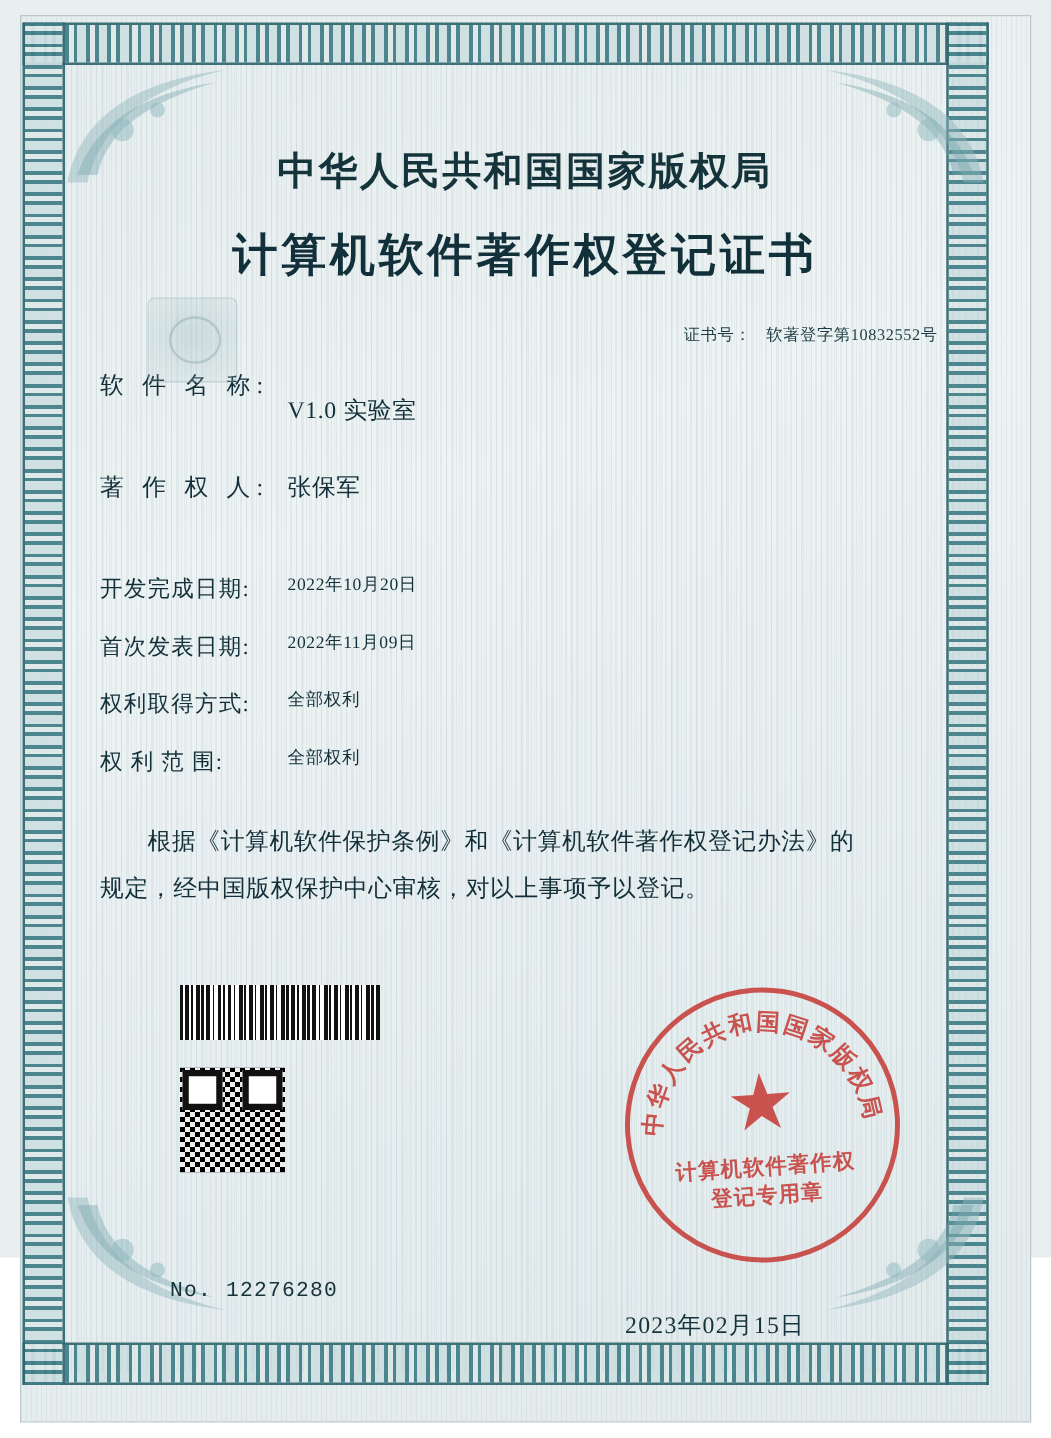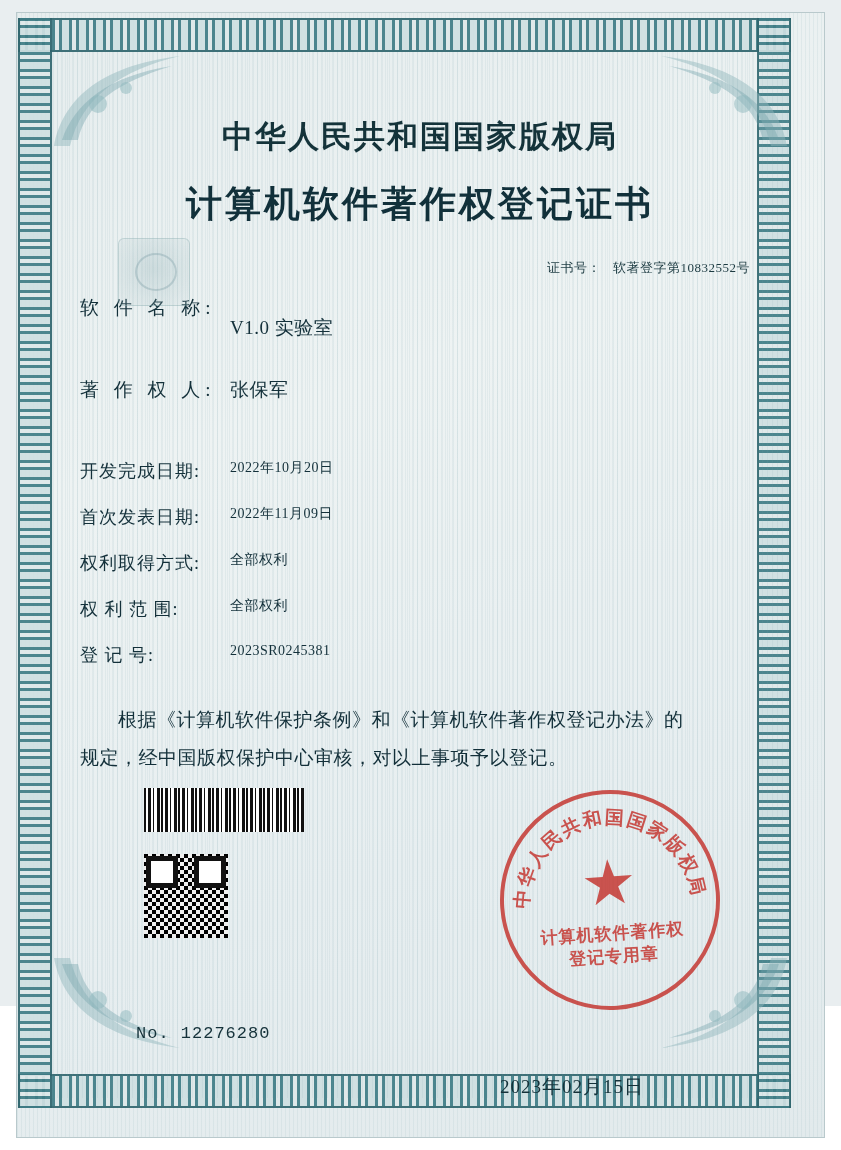--- a/index.html
+++ b/index.html
@@ -239,21 +239,21 @@
     top: 924px;
     font-family: "Liberation Mono", monospace;
     font-size: 17px;
     color: #15323a;
     letter-spacing: 1px;
   }
 
   .issue-date {
     position: absolute;
     left: 420px;
-    top: 974px;
+    top: 947px;
     font-size: 19px;
     color: #15323a;
     letter-spacing: 1px;
   }
 
   
   .seal {
     position: absolute;
     left: 420px;
     top: 690px;
@@ -379,24 +379,20 @@
         <div class="field-value">2022年11月09日</div>
       </div>
       <div class="field-row">
         <div class="field-label tight">权利取得方式:</div>
         <div class="field-value">全部权利</div>
       </div>
       <div class="field-row">
         <div class="field-label tight">权 利 范 围:</div>
         <div class="field-value">全部权利</div>
       </div>
-      <div class="field-row">
-        <div class="field-label tight">登  记  号:</div>
-        <div class="field-value">2023SR0245381</div>
-      </div>
     </div>
 
     <div class="statement">
       <span class="indent">根据《计算机软件保护条例》和《计算机软件著作权登记办法》的</span>
       <span>规定，经中国版权保护中心审核，对以上事项予以登记。</span>
     </div>
 
     <div class="codes">
       <div class="barcode"></div>
       <div class="qrcode"></div>

